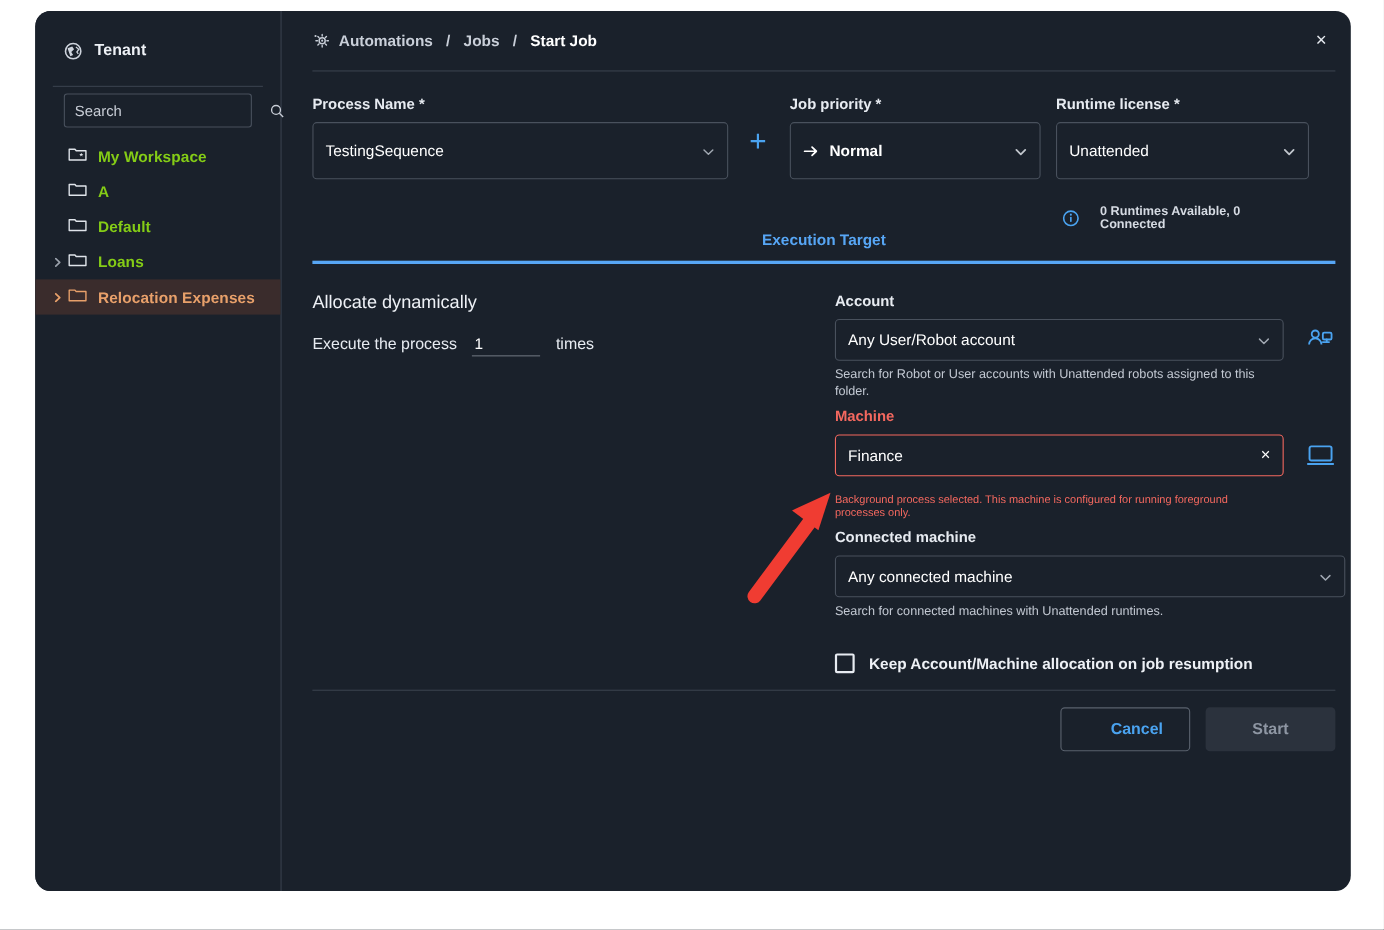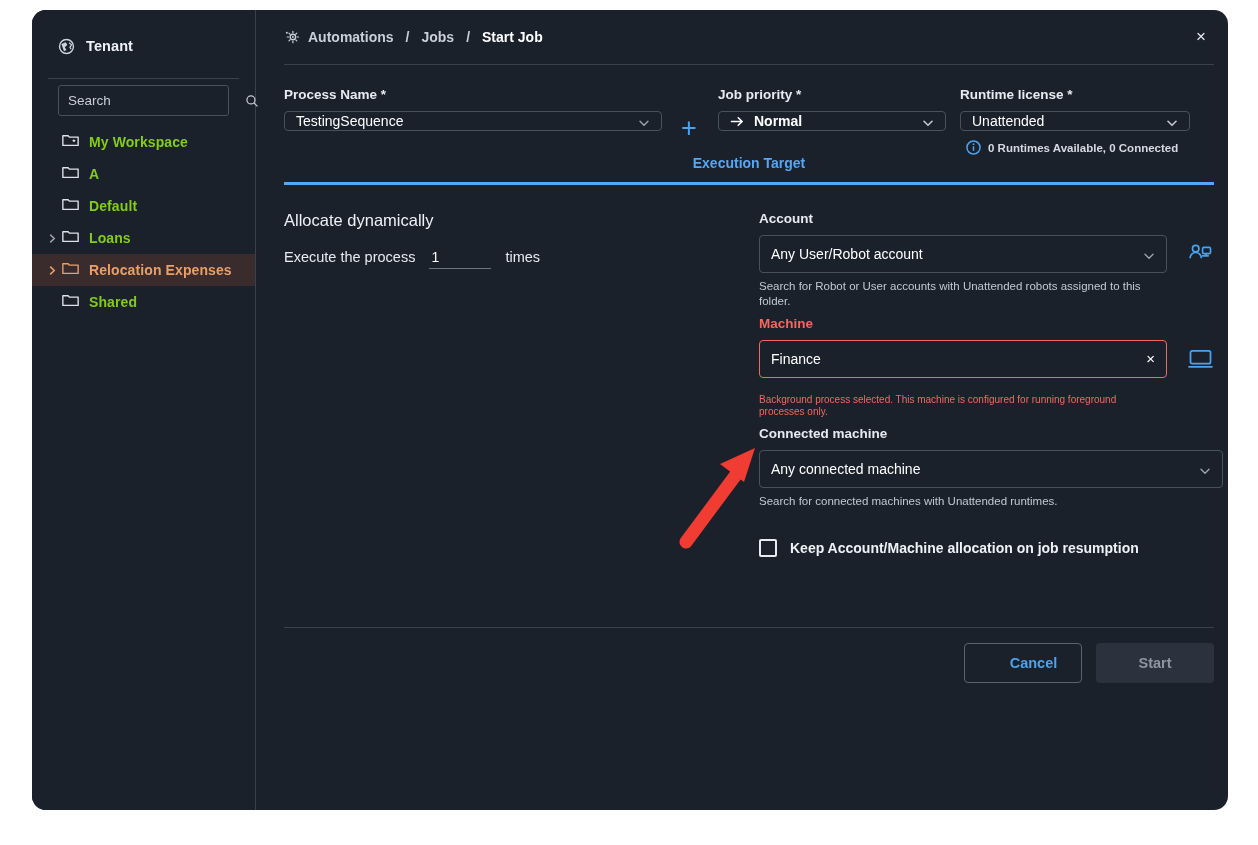--- a/index.html
+++ b/index.html
@@ -110,21 +110,21 @@
 
   
   .form-top {
     display: flex; padding-top: 22px; gap: 0;
   }
   .fld-label {
     font-size: 13.5px; font-weight: bold; color: #e7ebf1;
     margin-bottom: 9px; display: block;
   }
   .select {
-    height: 20px; border: 1px solid #49515d; border-radius: 4px;
+    height: 52px; border: 1px solid #49515d; border-radius: 4px;
     background: #1a212b; display: flex; align-items: center;
     padding: 0 11px; cursor: pointer; position: relative;
   }
   .select .val {
     flex: 1; font-size: 14px; color: #ffffff;
     white-space: nowrap; overflow: hidden;
   }
   .select .val.bold { font-weight: bold; }
   .caret { width: 12px; height: 12px; flex: 0 0 12px; opacity: .85; }
 
@@ -133,22 +133,22 @@
     width: 34px; flex: 0 0 34px; height: 36px; margin-top: 23px;
     margin-left: 10px;
     display: flex; align-items: center; justify-content: center;
     color: #4aa3f0; font-size: 27px; font-weight: 300; cursor: pointer;
     line-height: 1;
   }
   .col-priority { width: 228px; margin-left: 12px; }
   .arrow-ico { margin-right: 9px; display:flex; }
   .col-license { width: 230px; margin-left: 14px; }
   .runtime-note {
-    display: flex; align-items: center; gap: 7px;
-    margin-top: 9px; padding-left: 6px;
+    display: flex; align-items: center; gap: 19px;
+    margin-top: 23px; padding-left: 6px;
   }
   .runtime-note span {
     font-size: 11.5px; font-weight: bold; color: #d5dae2;
   }
 
   
   .tabs { display: flex; }
   .tab {
     flex: 1; text-align: center; padding-bottom: 11px;
     font-size: 14px; font-weight: bold; color: #e7ebf1; cursor: pointer;
@@ -324,29 +324,20 @@
             </svg>
         </span>
         <span class="tree-icon">
           <svg viewBox="0 0 20 16" width="17" height="14">
             <path d="M1 3 h6.2 l1.4 1.6 h10.4 v9.8 h-18 z" fill="none" stroke="#e8a06a" stroke-width="1.6" stroke-linejoin="round"></path>
           </svg>
         </span>
         <span class="tree-label">Relocation Expenses</span>
       </div>
 
-      <div class="tree-item">
-        <span class="chev"></span>
-        <span class="tree-icon">
-          <svg viewBox="0 0 20 16" width="17" height="14">
-            <path d="M1 3 h6.2 l1.4 1.6 h10.4 v9.8 h-18 z" fill="none" stroke="#dfe4ea" stroke-width="1.6" stroke-linejoin="round"></path>
-          </svg>
-        </span>
-        <span class="tree-label">Shared</span>
-      </div>
 
     </div>
   </div>
 
   <div class="main">
 
     <div class="breadcrumb-row">
       <span class="bc-icon">
         <svg viewBox="0 0 18 18" width="16" height="16">
           <circle cx="10" cy="9" r="3.1" fill="none" stroke="#c9cfd9" stroke-width="1.5"></circle>

